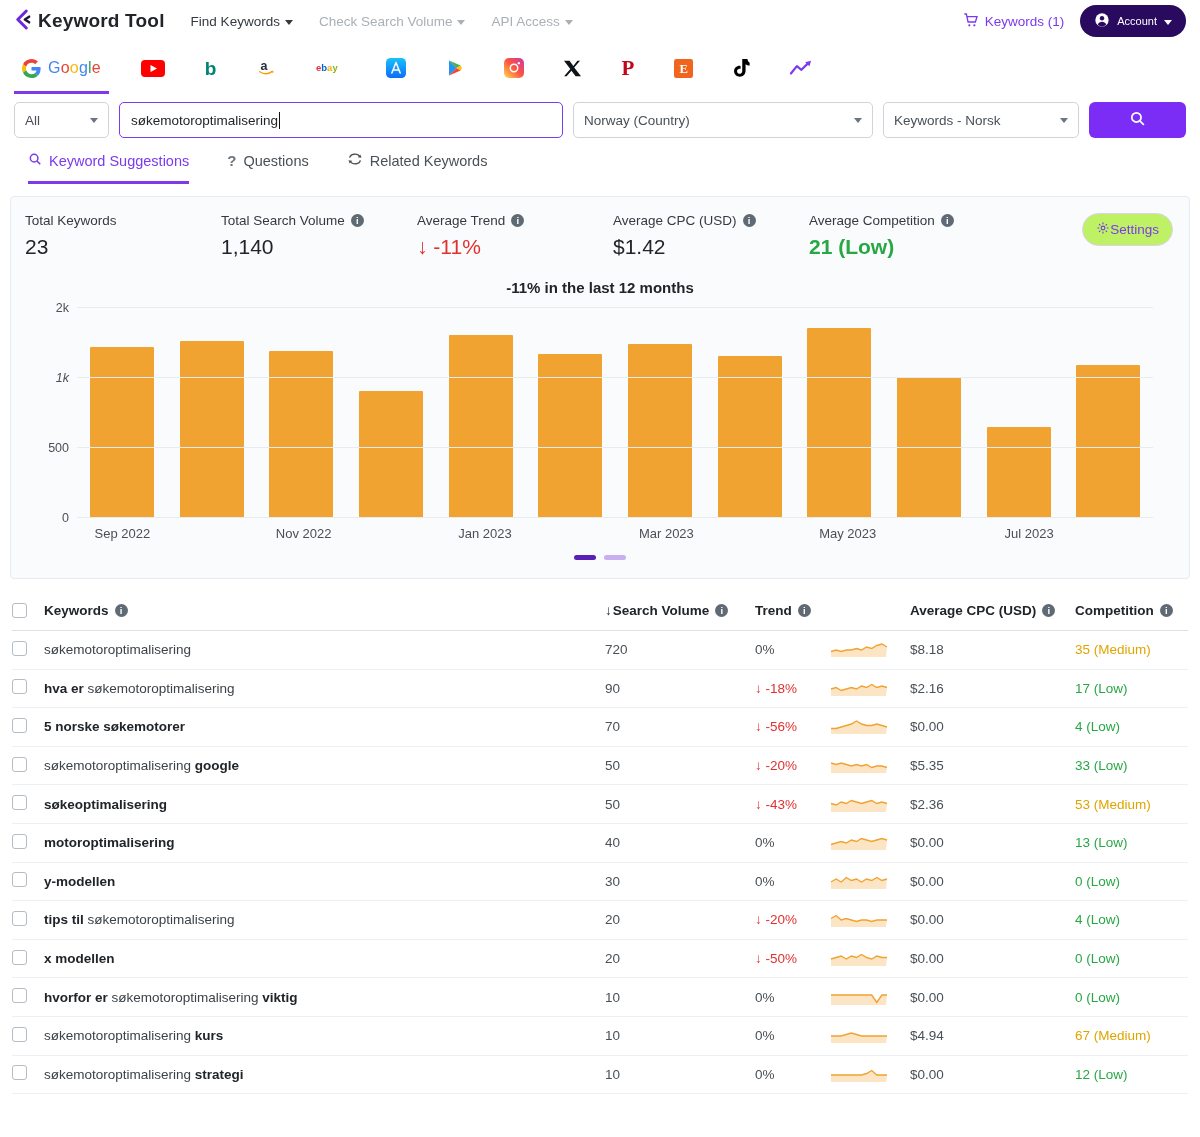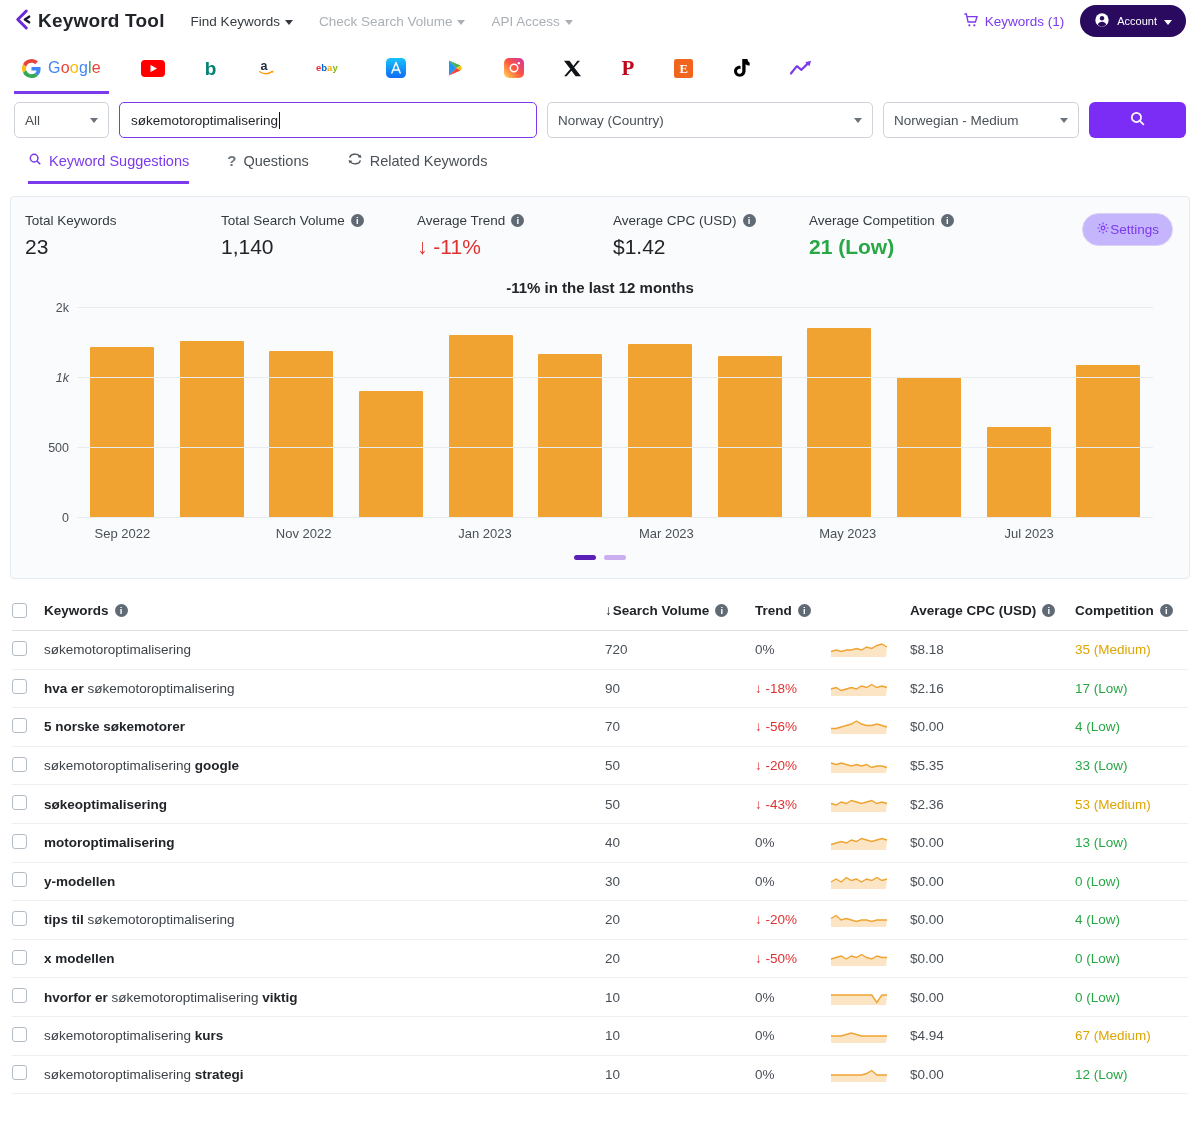--- a/index.html
+++ b/index.html
@@ -51,21 +51,21 @@
   
   .card{margin:12px 10px 0;border:1px solid #e7eaee;border-radius:4px;background:#fafbfc;
       padding:16px 14px 10px;position:relative}
   .stats-row{display:flex}
   .stat{width:196px}
   .stat-label{color:#343a40;font-size:13.5px;display:flex;align-items:center}
   .stat-value{margin-top:7px;font-size:21px;font-weight:500;color:#212529}
   .stat-value.red{color:var(--red)}
   .stat-value.green{color:var(--green);font-weight:600}
   .settings-btn{position:absolute;top:16px;right:16px;display:flex;align-items:center;
-      background:#c4b5fd;border:1px solid #ddd0f5;border-radius:17px;padding:7px 13px;
+      background:#bef264;border:1px solid #ddd0f5;border-radius:17px;padding:7px 13px;
       color:var(--purple);font-size:13.5px;cursor:pointer}
   .info{display:inline-block;width:13px;height:13px;border-radius:50%;background:#5f6a74;color:#fff;
       font-size:9.5px;line-height:13px;text-align:center;margin-left:6px;font-weight:bold;flex:none}
   
   .chart-title{text-align:center;font-weight:bold;font-size:15px;margin:20px 0 12px;color:#212529}
   .plot-wrap{position:relative;height:210px;margin:6px 12px 0 0}
   .gridline{position:absolute;left:52px;right:10px;height:1px;background:#e9ecef}
   .ylabel{position:absolute;left:0;width:44px;text-align:right;font-size:12.5px;color:#495057}
   .bars{position:absolute;left:52px;right:10px;top:0;bottom:0;display:flex}
   .slot{flex:1;display:flex;align-items:flex-end;justify-content:center}
@@ -262,26 +262,26 @@
 
 <div class="search-row">
   <div class="select" style="width:95px">
     <span>All</span>
     <span class="sel-chev"></span>
   </div>
   <div class="textbox">
     <span>søkemotoroptimalisering</span>
     <span class="caret-blink"></span>
   </div>
-  <div class="select" style="width:326px">
+  <div class="select" style="width:300px">
     <span>Norway (Country)</span>
     <span class="sel-chev"></span>
   </div>
   <div class="select" style="width:196px">
-    <span>Norwegian - Medium</span>
+    <span>Keywords - Norsk</span>
     <span class="sel-chev"></span>
   </div>
   <button class="search-btn">
     <span>
       <svg width="17" height="17" viewBox="0 0 24 24" fill="none" stroke="#fff" stroke-width="2.4">
         <circle cx="10.5" cy="10.5" r="6.5"></circle>
           <line x1="15.6" y1="15.6" x2="21" y2="21"></line>
       </svg>
     </span>
   </button>

